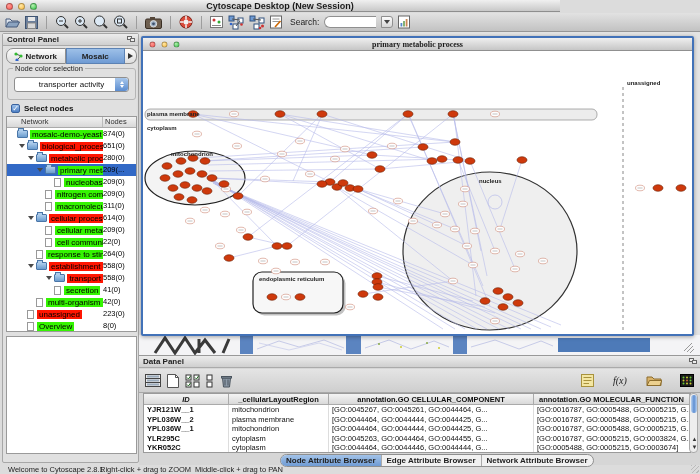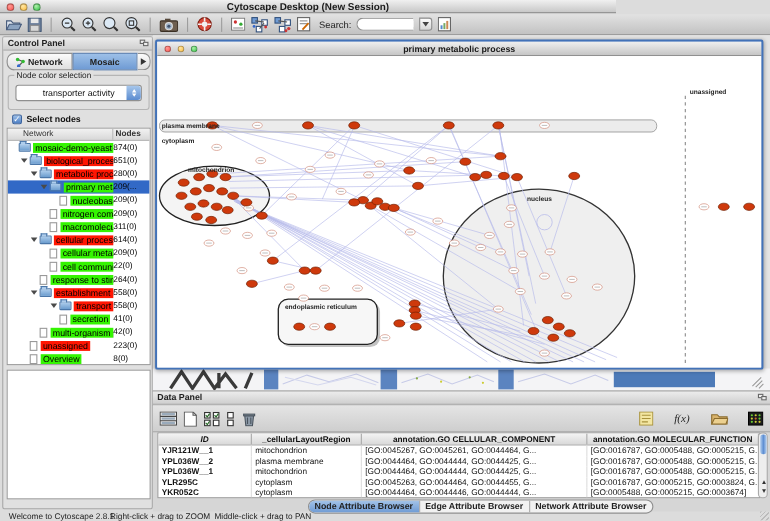--- a/index.html
+++ b/index.html
@@ -54,21 +54,21 @@
   .stepper b.up{border-bottom:3px solid #fff;margin-bottom:1px;}
   .stepper b.dn{border-top:3px solid #fff;}
   .chkrow{position:absolute;top:70px;left:8px;display:flex;align-items:center;gap:4px;}
   .chk{width:9px;height:9px;border-radius:2px;background:linear-gradient(#9cc0ea,#4d7fc4);
     border:1px solid #39629e;color:#fff;font-size:8px;line-height:8px;text-align:center;}
   .chklab{font-size:8px;font-weight:bold;}
   .tree{position:absolute;top:82px;left:3px;width:131px;height:216px;background:#fff;border:1px solid #9a9a9a;overflow:hidden;}
   .thead{height:11px;background:linear-gradient(#f2f2f2,#d8d8d8);border-bottom:1px solid #aaa;
     font-size:7.5px;display:flex;color:#333;}
   .thead .c1{flex:1;padding:0 0 0 14px;border-right:1px solid #bbb;}
-  .thead .c2{width:33px;padding-left:2px;font-weight:bold;}
+  .thead .c2{width:33px;padding-left:2px;}
   .trow{position:relative;height:12px;display:flex;align-items:center;font-size:8px;
     padding-right:33px;white-space:nowrap;overflow:hidden;}
   .trow.sel{background:#3269c6;}
   .exp{width:0;height:0;border-left:3.5px solid transparent;border-right:3.5px solid transparent;
     border-top:4.5px solid #4a4a4a;margin:0 2px 0 0;flex:none;}
   .expph{width:7px;flex:none;}
   .fldr{width:11px;height:8px;background:linear-gradient(#aecdec,#6b9cce);border:1px solid #4a76a8;
     border-radius:1px;margin-right:2px;flex:none;position:relative;}
   .fldr:before{content:"";position:absolute;top:-3px;left:0;width:4px;height:2px;background:#aecdec;
     border:1px solid #4a76a8;border-bottom:none;}
@@ -78,21 +78,21 @@
   .tlabel.red{background:#ff1602;}
   .cnt{position:absolute;right:1px;top:1px;width:32px;font-size:7.5px;text-align:left;color:#000;}
   .beye{position:absolute;top:302px;left:3px;width:131px;height:118px;background:#fff;border:1px solid #9a9a9a;}
   
   .desktop{position:absolute;left:139px;top:32px;width:561px;height:323px;background:#e4e4e4;}
   .strip{position:absolute;left:0;top:303px;width:561px;height:20px;background:#f4f4f6;overflow:hidden;}
   .netwin{position:absolute;left:2px;top:4px;width:553px;height:300px;background:#fff;
     border:2px solid #4272b8;border-radius:2px;box-shadow:0 1px 4px rgba(0,0,0,.35);}
   .ntitle{position:relative;height:13px;background:linear-gradient(#efefef,#c6c6c6);border-bottom:1px solid #909090;}
   .ntitle .tl{top:3px;transform:scale(.85);}
-  .ntitle .wtitle{top:1.5px;font-size:8px;}
+  .ntitle .wtitle{top:1.5px;font-size:8px;font-family:Liberation Serif, serif;}
   .canvas{position:absolute;left:0;top:13px;width:549px;height:283px;background:#fff;overflow:hidden;}
   
   .dpanel{position:absolute;left:139px;top:355px;width:561px;height:110px;background:#d6d6d6;border-top:1px solid #999;}
   .dtool{position:absolute;top:13px;left:0;width:561px;height:24px;background:linear-gradient(#e4e4e4,#cecece);
     border-bottom:1px solid #a8a8a8;display:flex;align-items:center;padding:0 6px;gap:6px;}
   .dtool .right{margin-left:auto;display:flex;gap:18px;align-items:center;}
   .dtable{position:absolute;top:37px;left:4px;width:548px;height:60px;background:#fff;border:1px solid #9a9a9a;overflow:hidden;}
   .drow{display:flex;height:9.5px;font-size:7.5px;align-items:center;}
   .drow.hdr{height:11px;background:linear-gradient(#f4f4f4,#d9d9d9);border-bottom:1px solid #aaa;font-weight:bold;}
   .dcell{padding:0 3px;white-space:nowrap;overflow:hidden;border-right:1px solid #ddd;height:100%;display:flex;align-items:center;}

